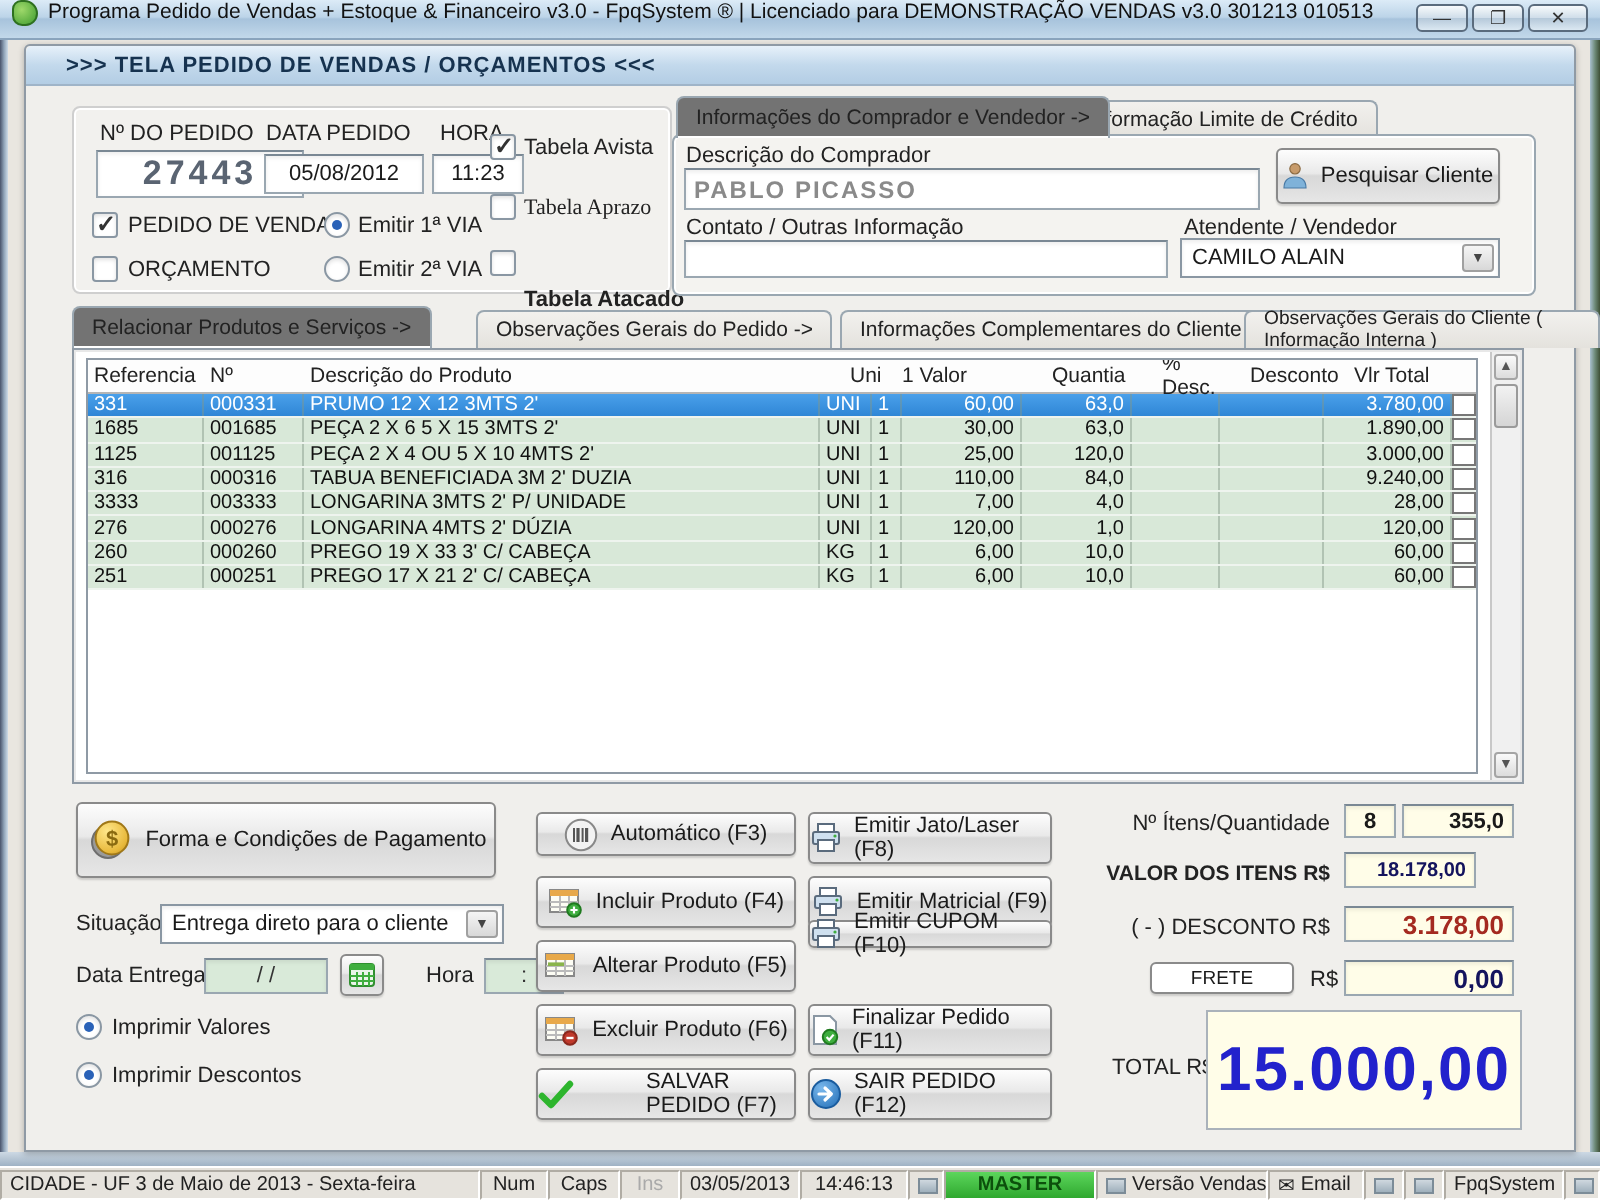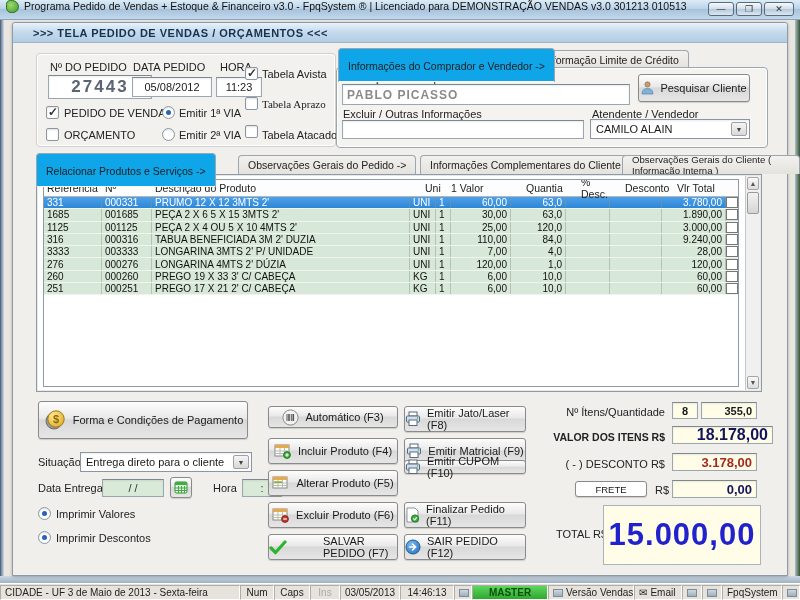--- a/index.html
+++ b/index.html
@@ -56,21 +56,21 @@
   .select { position:absolute; background:#fff; border:1px solid #8a97a3; display:flex; align-items:center;
     padding:0 18px 0 5px; box-shadow:inset 0 1px 2px rgba(0,0,0,.08); }
   .select::after { content:"▼"; position:absolute; right:2px; top:2px; bottom:2px; width:14px;
     background:linear-gradient(#f5f5f5,#d8d8d8); border:1px solid #a0a0a0; border-radius:2px;
     font-size:7px; color:#444; display:flex; align-items:center; justify-content:center; }
 
   
   .tab { position:absolute; height:19px; background:linear-gradient(#f2f1ee,#e4e2dd); border:1px solid #9aa7b1;
     border-bottom:none; border-radius:4px 4px 0 0; display:flex; align-items:center; padding:0 9px;
     font-size:10.5px; color:#222; }
-  .tab.active { background:#0ea5e9; height:34px; z-index:3; box-shadow:0 -1px 0 #fff inset; }
+  .tab.active { background:#737373; height:21px; z-index:3; box-shadow:0 -1px 0 #fff inset; }
 
   
   .tablepanel { position:absolute; left:36px; top:174px; width:726px; height:218px;
     background:#fff; border:1px solid #8f9aa5; box-shadow:inset 0 0 0 1px #e8e8e8; }
   .thead { display:flex; height:17px; border-bottom:1px solid #b5b5b5; background:#fdfdfd;
     font-size:10.5px; color:#222; align-items:center; }
   .thead span { padding:0 3px; }
   .trow { display:flex; height:12.3px; background:#d8e8d8; border-bottom:1px solid #eef4ee;
     font-size:10px; align-items:center; color:#111; }
   .trow.sel { background:linear-gradient(#4aa0ea,#2f86d6); color:#fff; }
@@ -143,39 +143,39 @@
   <span class="rb on" style="left:162px; top:106px;"></span>
   <span class="glabel" style="left:179px; top:107px;">Emitir 1ª VIA</span>
   <span class="rb" style="left:162px; top:128px;"></span>
   <span class="glabel" style="left:179px; top:129px;">Emitir 2ª VIA</span>
 
   <span class="cb on" style="left:245px; top:67px;"></span>
   <span class="glabel" style="left:262px; top:68px;">Tabela Avista</span>
   <span class="cb" style="left:245px; top:97px;"></span>
   <span class="glabel" style="left:262px; top:98px;font-family:Liberation Serif, serif;">Tabela Aprazo</span>
   <span class="cb" style="left:245px; top:125px;"></span>
-  <span class="glabel" style="left:262px; top:129px;">Tabela Atacado</span>
+  <span class="glabel" style="left:262px; top:144px;font-weight:bold;">Tabela Atacado</span>
 
   <div class="tab active" style="left:338px; top:48px; z-index:4;">Informações do Comprador e Vendedor -&gt;</div>
   <div class="tab" style="left:534px; top:50px;">Informação Limite de Crédito</div>
   <div class="groupbox" style="left:336px; top:67px; width:432px; height:81px; background:#f4f3f0; border-color:#9aa7b1; z-index:2;"></div>
 
   <span class="glabel" style="left:343px; top:72px; z-index:3;">Descrição do Comprador</span>
   <div class="field" style="left:342px; top:84px; width:288px; height:21px; color:#8a8a8a; font-size:12px; font-weight:bold; letter-spacing:1px; z-index:3;">PABLO PICASSO</div>
   <div class="btn3d" style="left:638px; top:74px; width:112px; height:28px; z-index:3;">
     <span class="ic">
       <svg width="13" height="14" viewBox="0 0 13 14">
           <circle cx="6.5" cy="3.4" r="2.6" fill="#c79b6b" stroke="#8a6a42" stroke-width=".6"></circle>
           <path d="M1 13 Q1 7.5 6.5 7.5 Q12 7.5 12 13 Z" fill="#7fb2d9" stroke="#4a7ba6" stroke-width=".6"></path>
         </svg>
     </span>
     <span>Pesquisar Cliente</span>
   </div>
 
-  <span class="glabel" style="left:343px; top:108px; z-index:3;">Excluir / Outras Informações</span>
+  <span class="glabel" style="left:343px; top:108px; z-index:3;">Contato / Outras Informação</span>
   <div class="field" style="left:342px; top:120px; width:242px; height:19px; z-index:3;"></div>
   <span class="glabel" style="left:592px; top:108px; z-index:3;">Atendente / Vendedor</span>
   <div class="select" style="left:590px; top:119px; width:160px; height:20px; z-index:3;">CAMILO ALAIN</div>
 
   <div class="tab active" style="left:36px; top:153px; z-index:4;">Relacionar Produtos e Serviços -&gt;</div>
   <div class="tab" style="left:238px; top:155px;">Observações Gerais do Pedido -&gt;</div>
   <div class="tab" style="left:420px; top:155px;">Informações Complementares do Cliente -&gt;</div>
   <div class="tab" style="left:622px; top:155px; font-size:9.6px;">Observações Gerais do Cliente ( Informação Interna )</div>
 
   <div class="tablepanel">
@@ -481,21 +481,21 @@
         </svg>
     </span>
     <span>SAIR  PEDIDO  (F12)</span>
   </div>
 
   <span class="glabel tot-label" style="left:553px; top:406px; width:112px;">Nº Ítens/Quantidade</span>
   <div class="field yellow" style="left:672px; top:402px; width:26px; height:17px; justify-content:center;">8</div>
   <div class="field yellow" style="left:701px; top:402px; width:56px; height:17px;">355,0</div>
 
   <span class="glabel tot-label" style="left:553px; top:431px; width:112px; font-weight:bold; font-size:10.5px;">VALOR DOS ITENS R$</span>
-  <div class="field yellow navy" style="left:672px; top:426px; width:101px; height:18px; font-size:16px;">18.178,00</div>
+  <div class="field yellow navy" style="left:672px; top:426px; width:66px; height:18px; font-size:10px;">18.178,00</div>
 
   <span class="glabel tot-label" style="left:553px; top:458px; width:112px;">( - ) DESCONTO R$</span>
   <div class="field yellow red" style="left:672px; top:453px; width:85px; height:18px; font-size:13px;">3.178,00</div>
 
   <div class="btn3d" style="left:575px; top:481px; width:72px; height:16px; font-size:9.5px; background:#fff;">FRETE</div>
   <span class="glabel" style="left:655px; top:484px;">R$</span>
   <div class="field yellow navy" style="left:672px; top:480px; width:85px; height:18px; font-size:13px;">0,00</div>
 
   <span class="glabel" style="left:556px; top:528px;">TOTAL R$</span>
   <div class="total-big">15.000,00</div>

